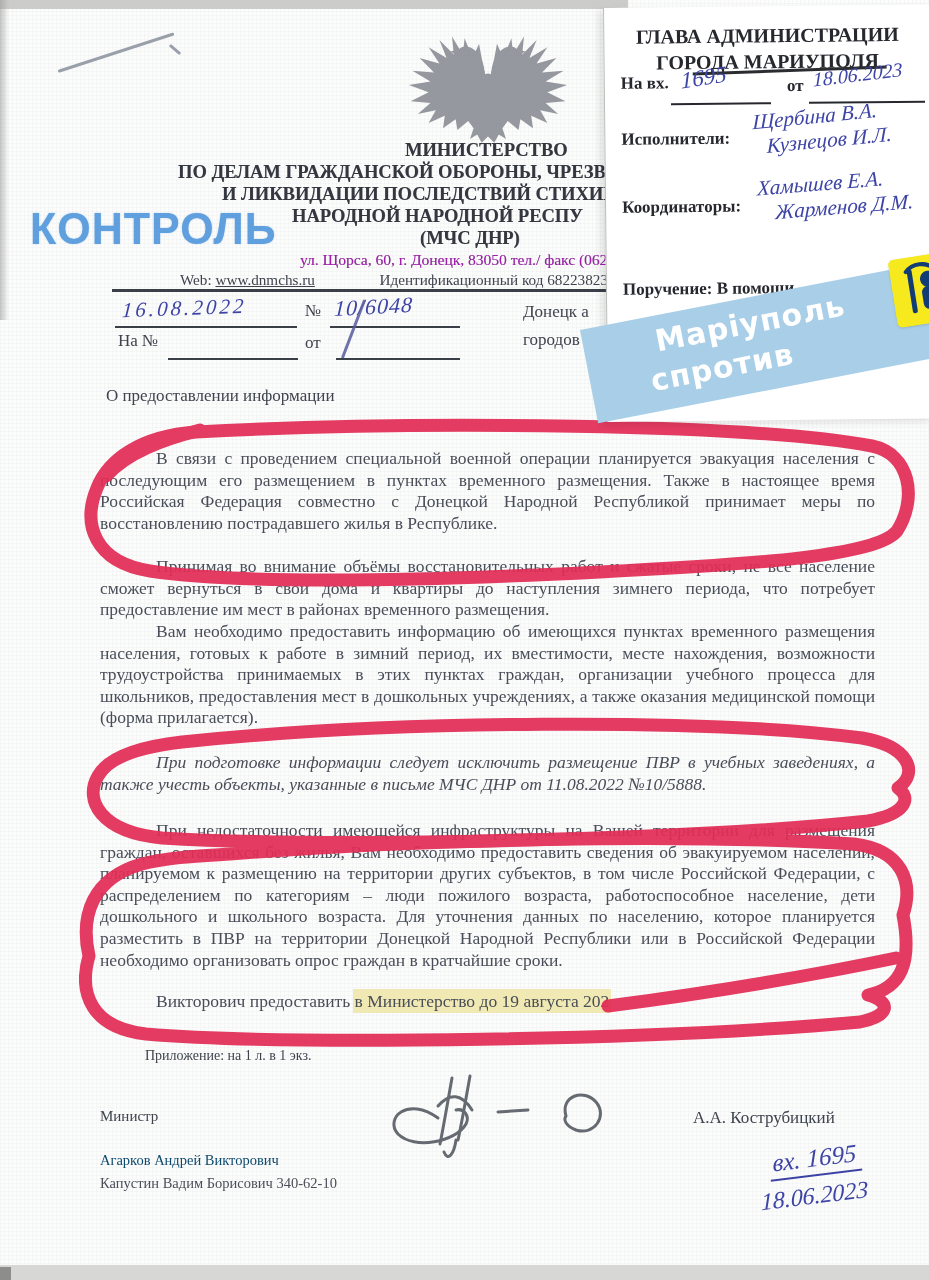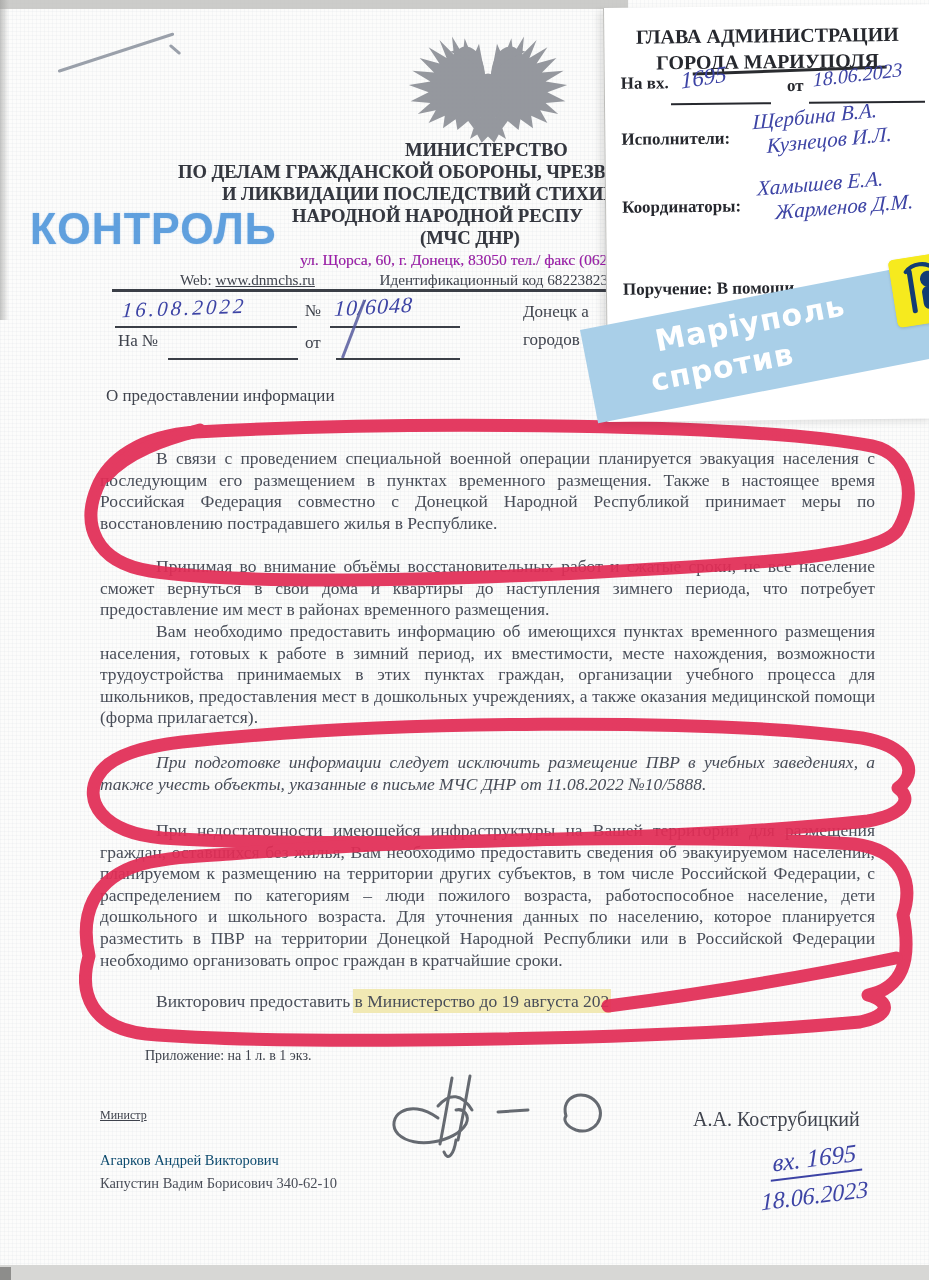--- a/index.html
+++ b/index.html
@@ -139,31 +139,31 @@
   <div class="abs z2" style="left:106px;top:386px;font-size:17px;">О предоставлении информации</div>
 
   <p class="bodyp" style="top:448px;">В связи с проведением специальной военной операции планируется эвакуация населения с последующим его размещением в пунктах временного размещения. Также в настоящее время Российская Федерация совместно с Донецкой Народной Республикой принимает меры по восстановлению пострадавшего жилья в Республике.</p>
   <p class="bodyp" style="top:556px;">Принимая во внимание объёмы восстановительных работ и сжатые сроки, не все население сможет вернуться в свои дома и квартиры до наступления зимнего периода, что потребует предоставление им мест в районах временного размещения.</p>
   <p class="bodyp" style="top:621px;">Вам необходимо предоставить информацию об имеющихся пунктах временного размещения населения, готовых к работе в зимний период, их вместимости, месте нахождения, возможности трудоустройства принимаемых в этих пунктах граждан, организации учебного процесса для школьников, предоставления мест в дошкольных учреждениях, а также оказания медицинской помощи (форма прилагается).</p>
   <p class="bodyp" style="top:752px;font-style:italic;">При подготовке информации следует исключить размещение ПВР в учебных заведениях, а также учесть объекты, указанные в письме МЧС ДНР от 11.08.2022 №10/5888.</p>
   <p class="bodyp" style="top:820px;">При недостаточности имеющейся инфраструктуры на Вашей территории для размещения граждан, оставшихся без жилья, Вам необходимо предоставить сведения об эвакуируемом населении, планируемом к размещению на территории других субъектов, в том числе Российской Федерации, с распределением по категориям – люди пожилого возраста, работоспособное население, дети дошкольного и школьного возраста. Для уточнения данных по населению, которое планируется разместить в ПВР на территории Донецкой Народной Республики или в Российской Федерации необходимо организовать опрос граждан в кратчайшие сроки.</p>
   <p class="bodyp" style="top:991px;"><span>Викторович предоставить </span><span class="hl">в Министерство до 19 августа 202</span></p>
 
   <div class="abs z2" style="left:100px;top:1048px;font-size:14px;margin-left:45px;">Приложение: на 1 л. в 1 экз.</div>
-  <div class="abs z2" style="left:100px;top:1108px;font-size:12px;text-decoration:underline;">Министр</div>
+  <div class="abs z2" style="left:100px;top:1108px;font-size:15px;">Министр</div>
   <svg class="abs sig" viewBox="0 0 300 108" fill="none" stroke="#565b63" stroke-width="3" stroke-linecap="round">
     <path d="M 70 52 C 40 30, 16 52, 30 68 C 46 84, 88 76, 98 58 C 102 50 96 42 88 44"></path>
     <path d="M 84 12 C 80 34, 76 58, 72 78"></path>
     <path d="M 102 10 C 98 32, 94 56, 90 74"></path>
     <path d="M 70 40 C 82 26, 94 28, 104 44"></path>
     <path d="M 88 74 C 86 88, 80 96, 76 86"></path>
     <path d="M 130 46 L 160 44"></path>
     <path d="M 198 50 C 192 30, 216 22, 228 36 C 240 50, 226 70, 208 64 C 198 60, 195 54, 198 50"></path>
   </svg>
-  <div class="abs z2" style="left:693px;top:1108px;font-size:20px;">А.А. Кострубицкий</div>
+  <div class="abs z2" style="left:693px;top:1108px;font-size:17px;">А.А. Кострубицкий</div>
 
   <div class="abs z2" style="left:100px;top:1152px;font-size:14.5px;color:#0c4a6e;">Агарков Андрей Викторович</div>
   <div class="abs z2" style="left:100px;top:1175px;font-size:14.5px;color:#4a4e58;">Капустин Вадим Борисович 340-62-10</div>
 
   <div class="abs note">
     <div class="hw n1">вх. 1695</div>
     <div class="hw n2">18.06.2023</div>
   </div>
 
   <svg class="abs marker" viewBox="0 0 929 1280" fill="none" stroke="#e22d56" stroke-width="13" stroke-linecap="round" stroke-linejoin="round" opacity="0.93">

